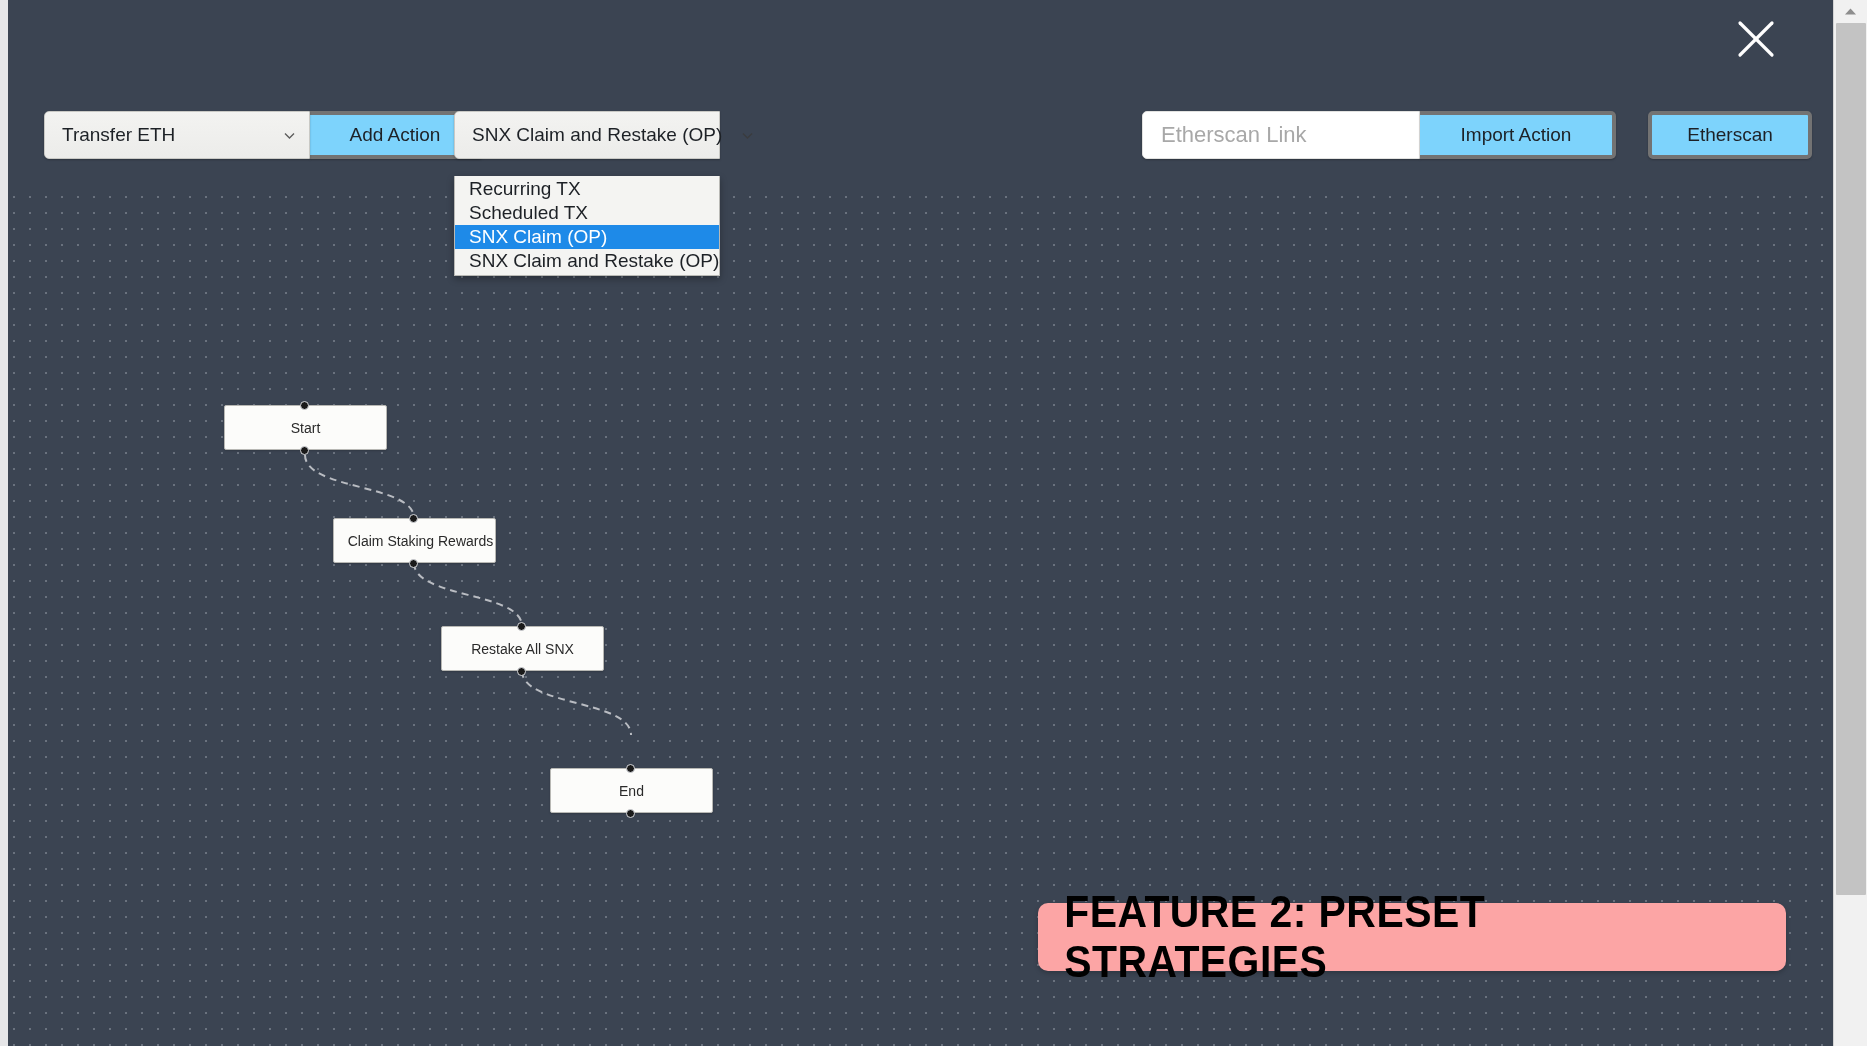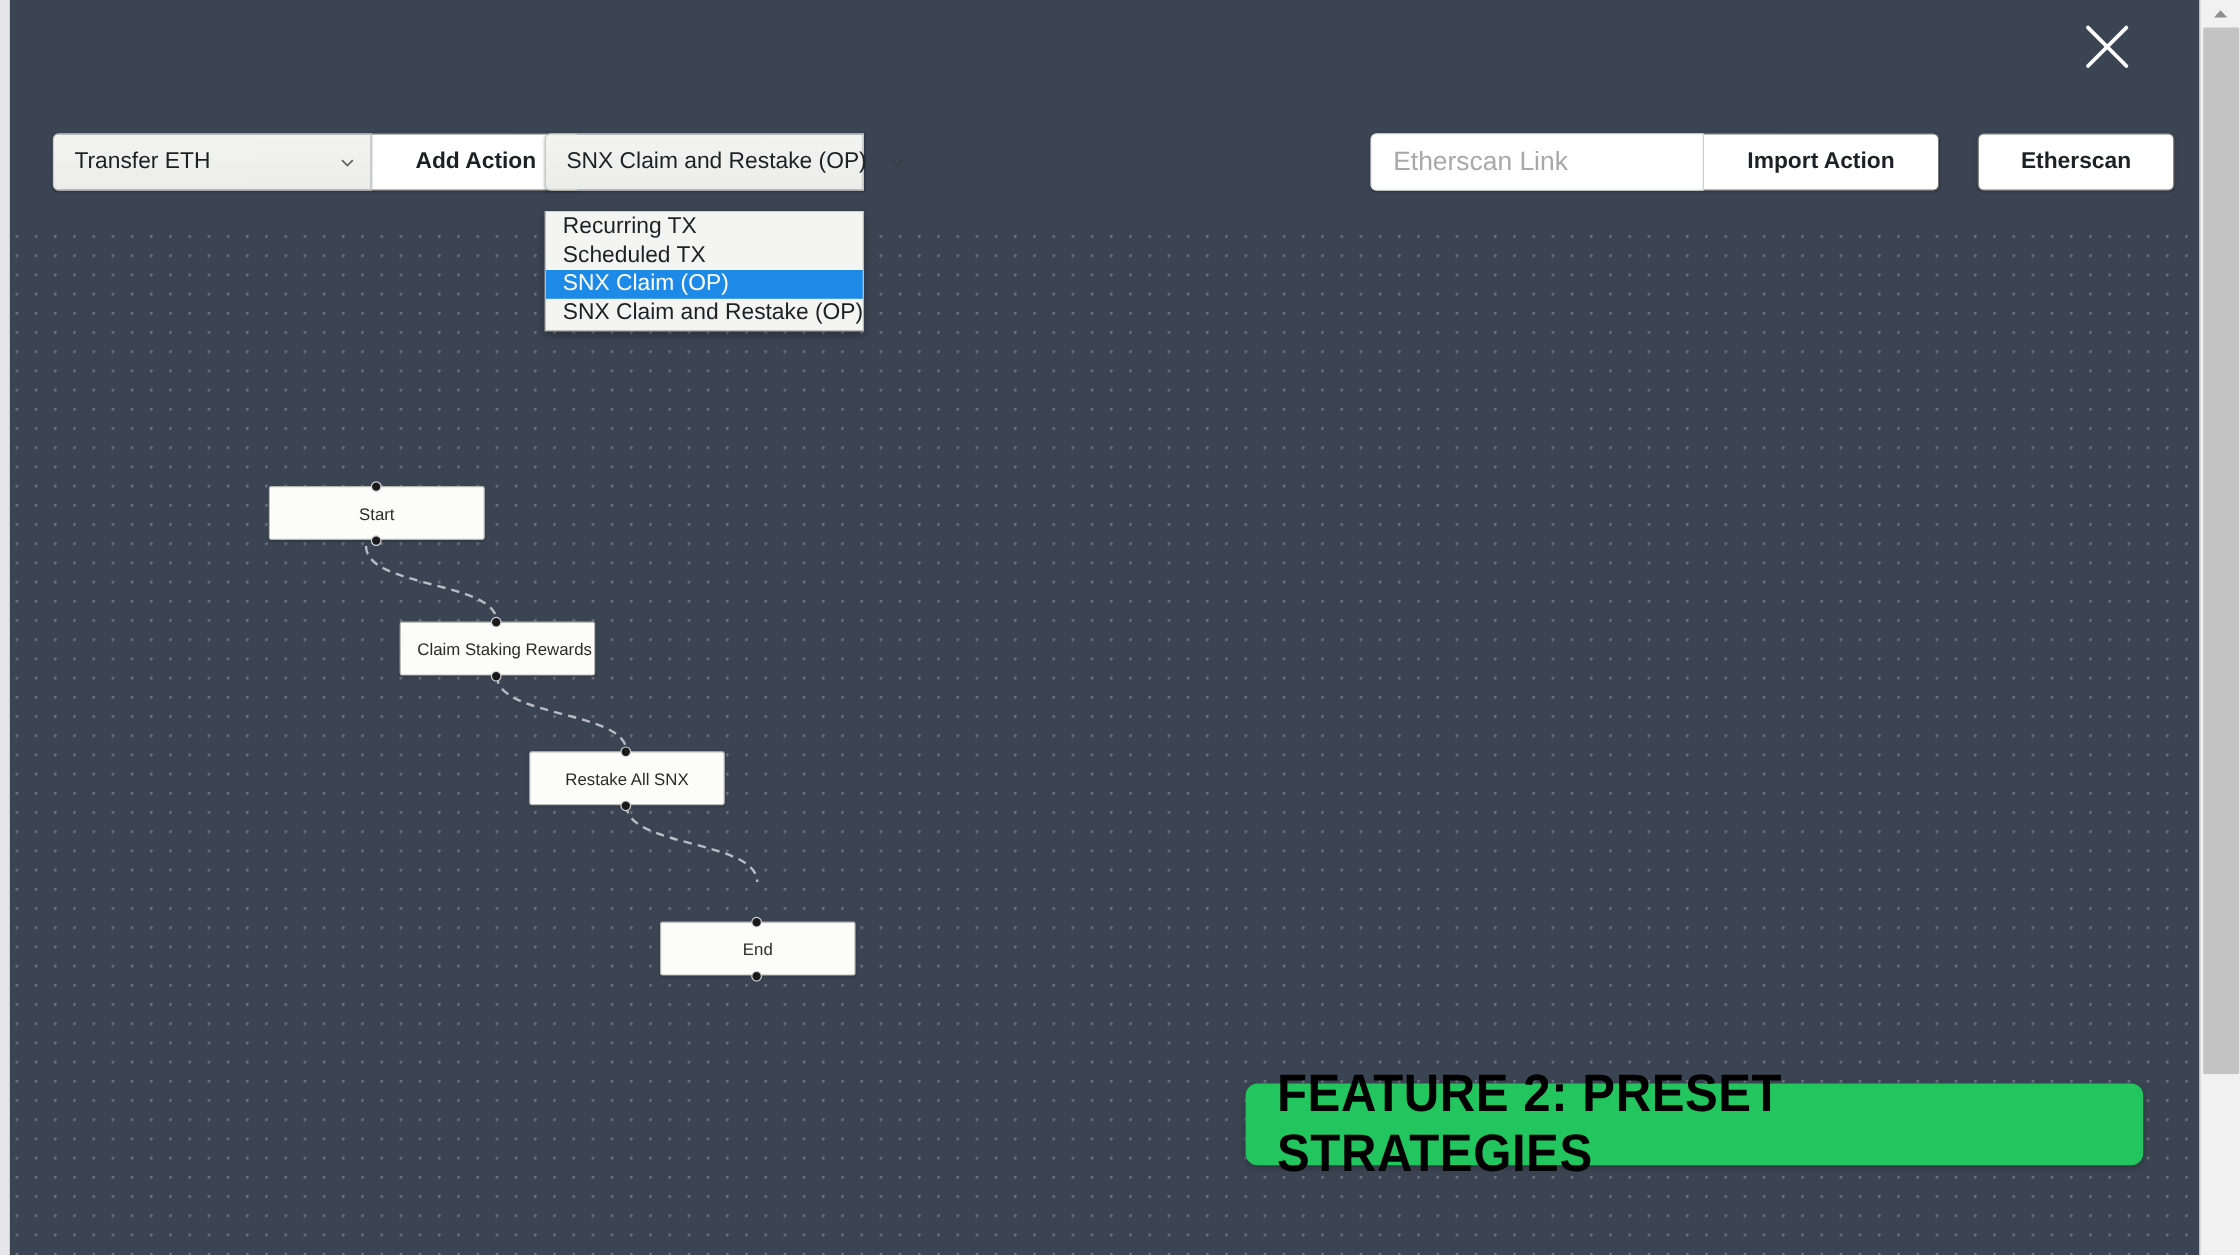--- a/index.html
+++ b/index.html
@@ -94,26 +94,26 @@
   }
   .select-ctl .sel-label { margin-right: 18px; }
   .chev {
     width: 15px; height: 15px;
     flex: none;
     opacity: 0.8;
   }
   .chev svg { display: block; width: 15px; height: 15px; }
 
   .btn-ctl {
-    background: #ffffff;
+    background: #7dd3fc;
     padding: 0 22px;
-    font-weight: bold;
+    font-weight: normal;
     justify-content: center;
     cursor: pointer;
-    border: 1px solid #737373;
+    border: 4px solid #737373;
   }
 
   .input-ctl {
     background: #ffffff;
     padding: 0 18px;
     border: 1px solid #e2e2e0;
     cursor: text;
   }
   .input-ctl .ph { color: #a8a8a8; font-size: 22px; }
 
@@ -186,21 +186,21 @@
     pointer-events: none;
   }
 
   
   #feature-banner {
     position: absolute;
     left: 1030px;
     top: 903px;
     width: 748px;
     height: 68px;
-    background: #22c55e;
+    background: #fca5a5;
     border-radius: 10px;
     display: flex;
     align-items: center;
     justify-content: flex-end;
     z-index: 25;
     box-shadow: 0 2px 5px rgba(0,0,0,0.22);
   }
   #feature-banner .bn-text {
     font-family: "Liberation Sans Narrow", "Liberation Sans", sans-serif;
     font-size: 44px;
@@ -301,21 +301,21 @@
     <div class="dd-item selected">SNX Claim (OP)</div>
     <div class="dd-item">SNX Claim and Restake (OP)</div>
   </div>
 
   <svg id="edges-svg" xmlns="http://www.w3.org/2000/svg">
     <path d="M297,455 C297,490 406,484 406,518" fill="none" stroke="#b9bcc2" stroke-width="2" stroke-dasharray="7 5"></path>
     <path d="M406,563 C406,598 514,592 514,626" fill="none" stroke="#b9bcc2" stroke-width="2" stroke-dasharray="7 5"></path>
     <path d="M514,671 C514,706 623,700 623,735" fill="none" stroke="#b9bcc2" stroke-width="2" stroke-dasharray="7 5"></path>
   </svg>
 
-  <div class="flow-node" style="left:216px; top:405px; width:180px; height:45px;">
+  <div class="flow-node" style="left:216px; top:405px; width:163px; height:45px;">
     <span class="handle top"></span>
     <span>Start</span>
     <span class="handle bot"></span>
   </div>
 
   <div class="flow-node" style="left:325px; top:518px; width:163px; height:45px;padding-left:12px;">
     <span class="handle top"></span>
     <span>Claim Staking Rewards</span>
     <span class="handle bot"></span>
   </div>

